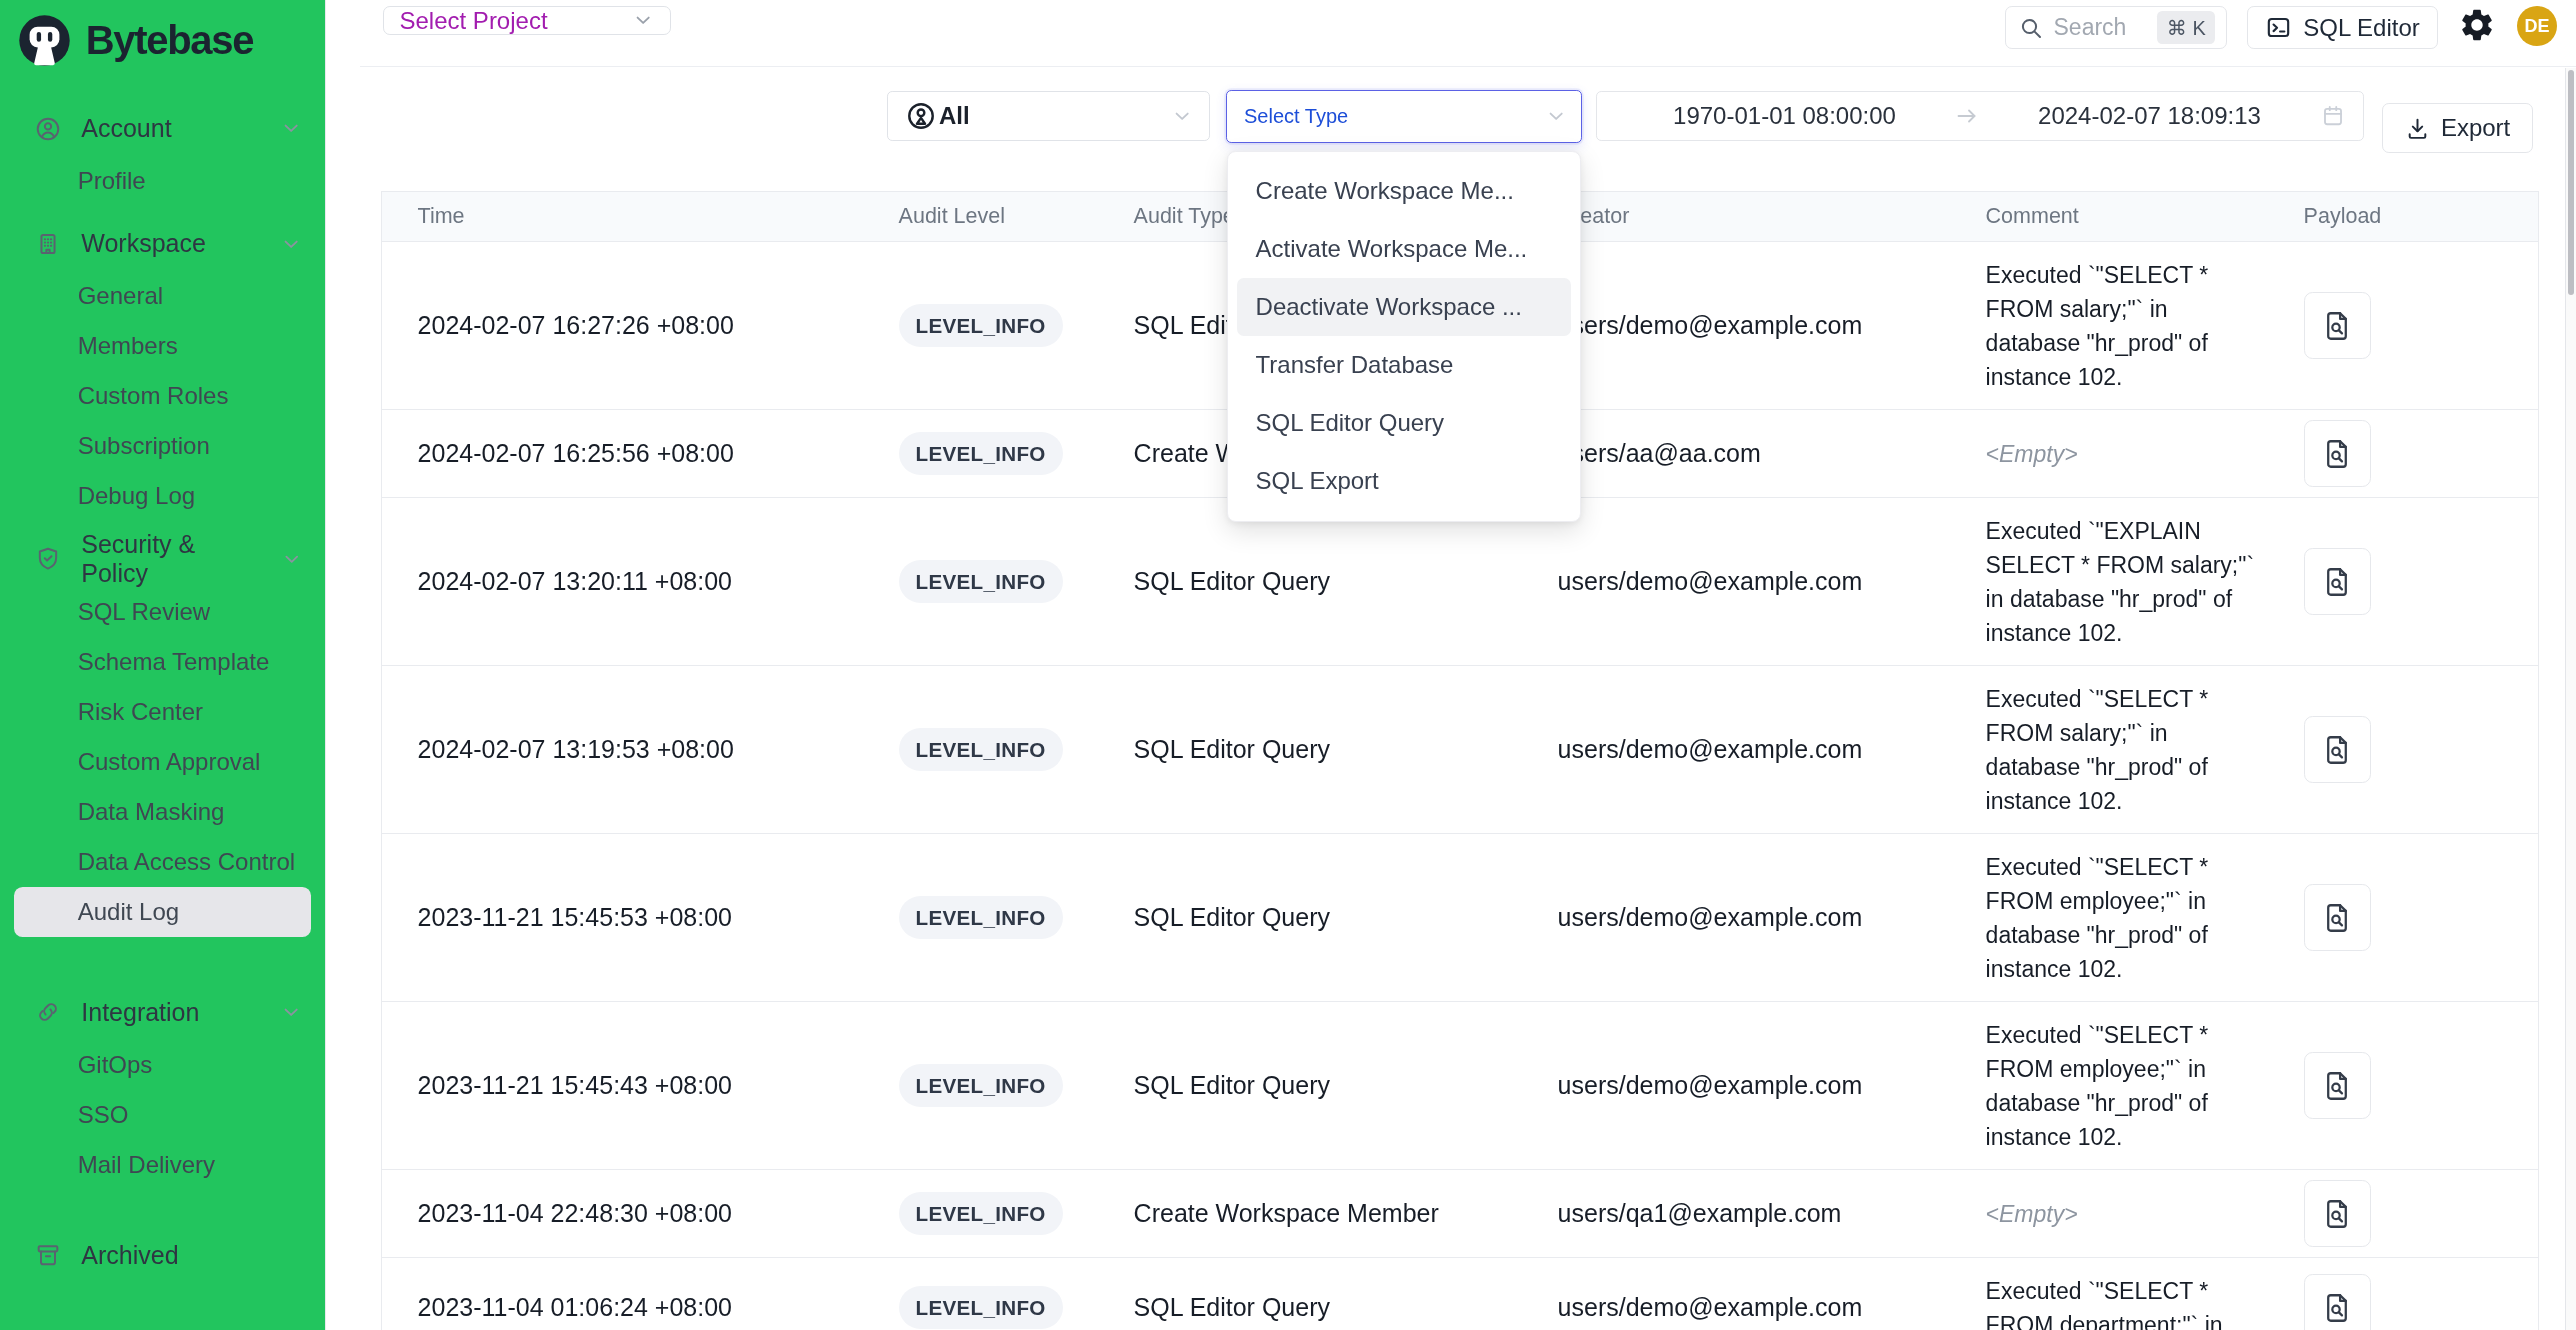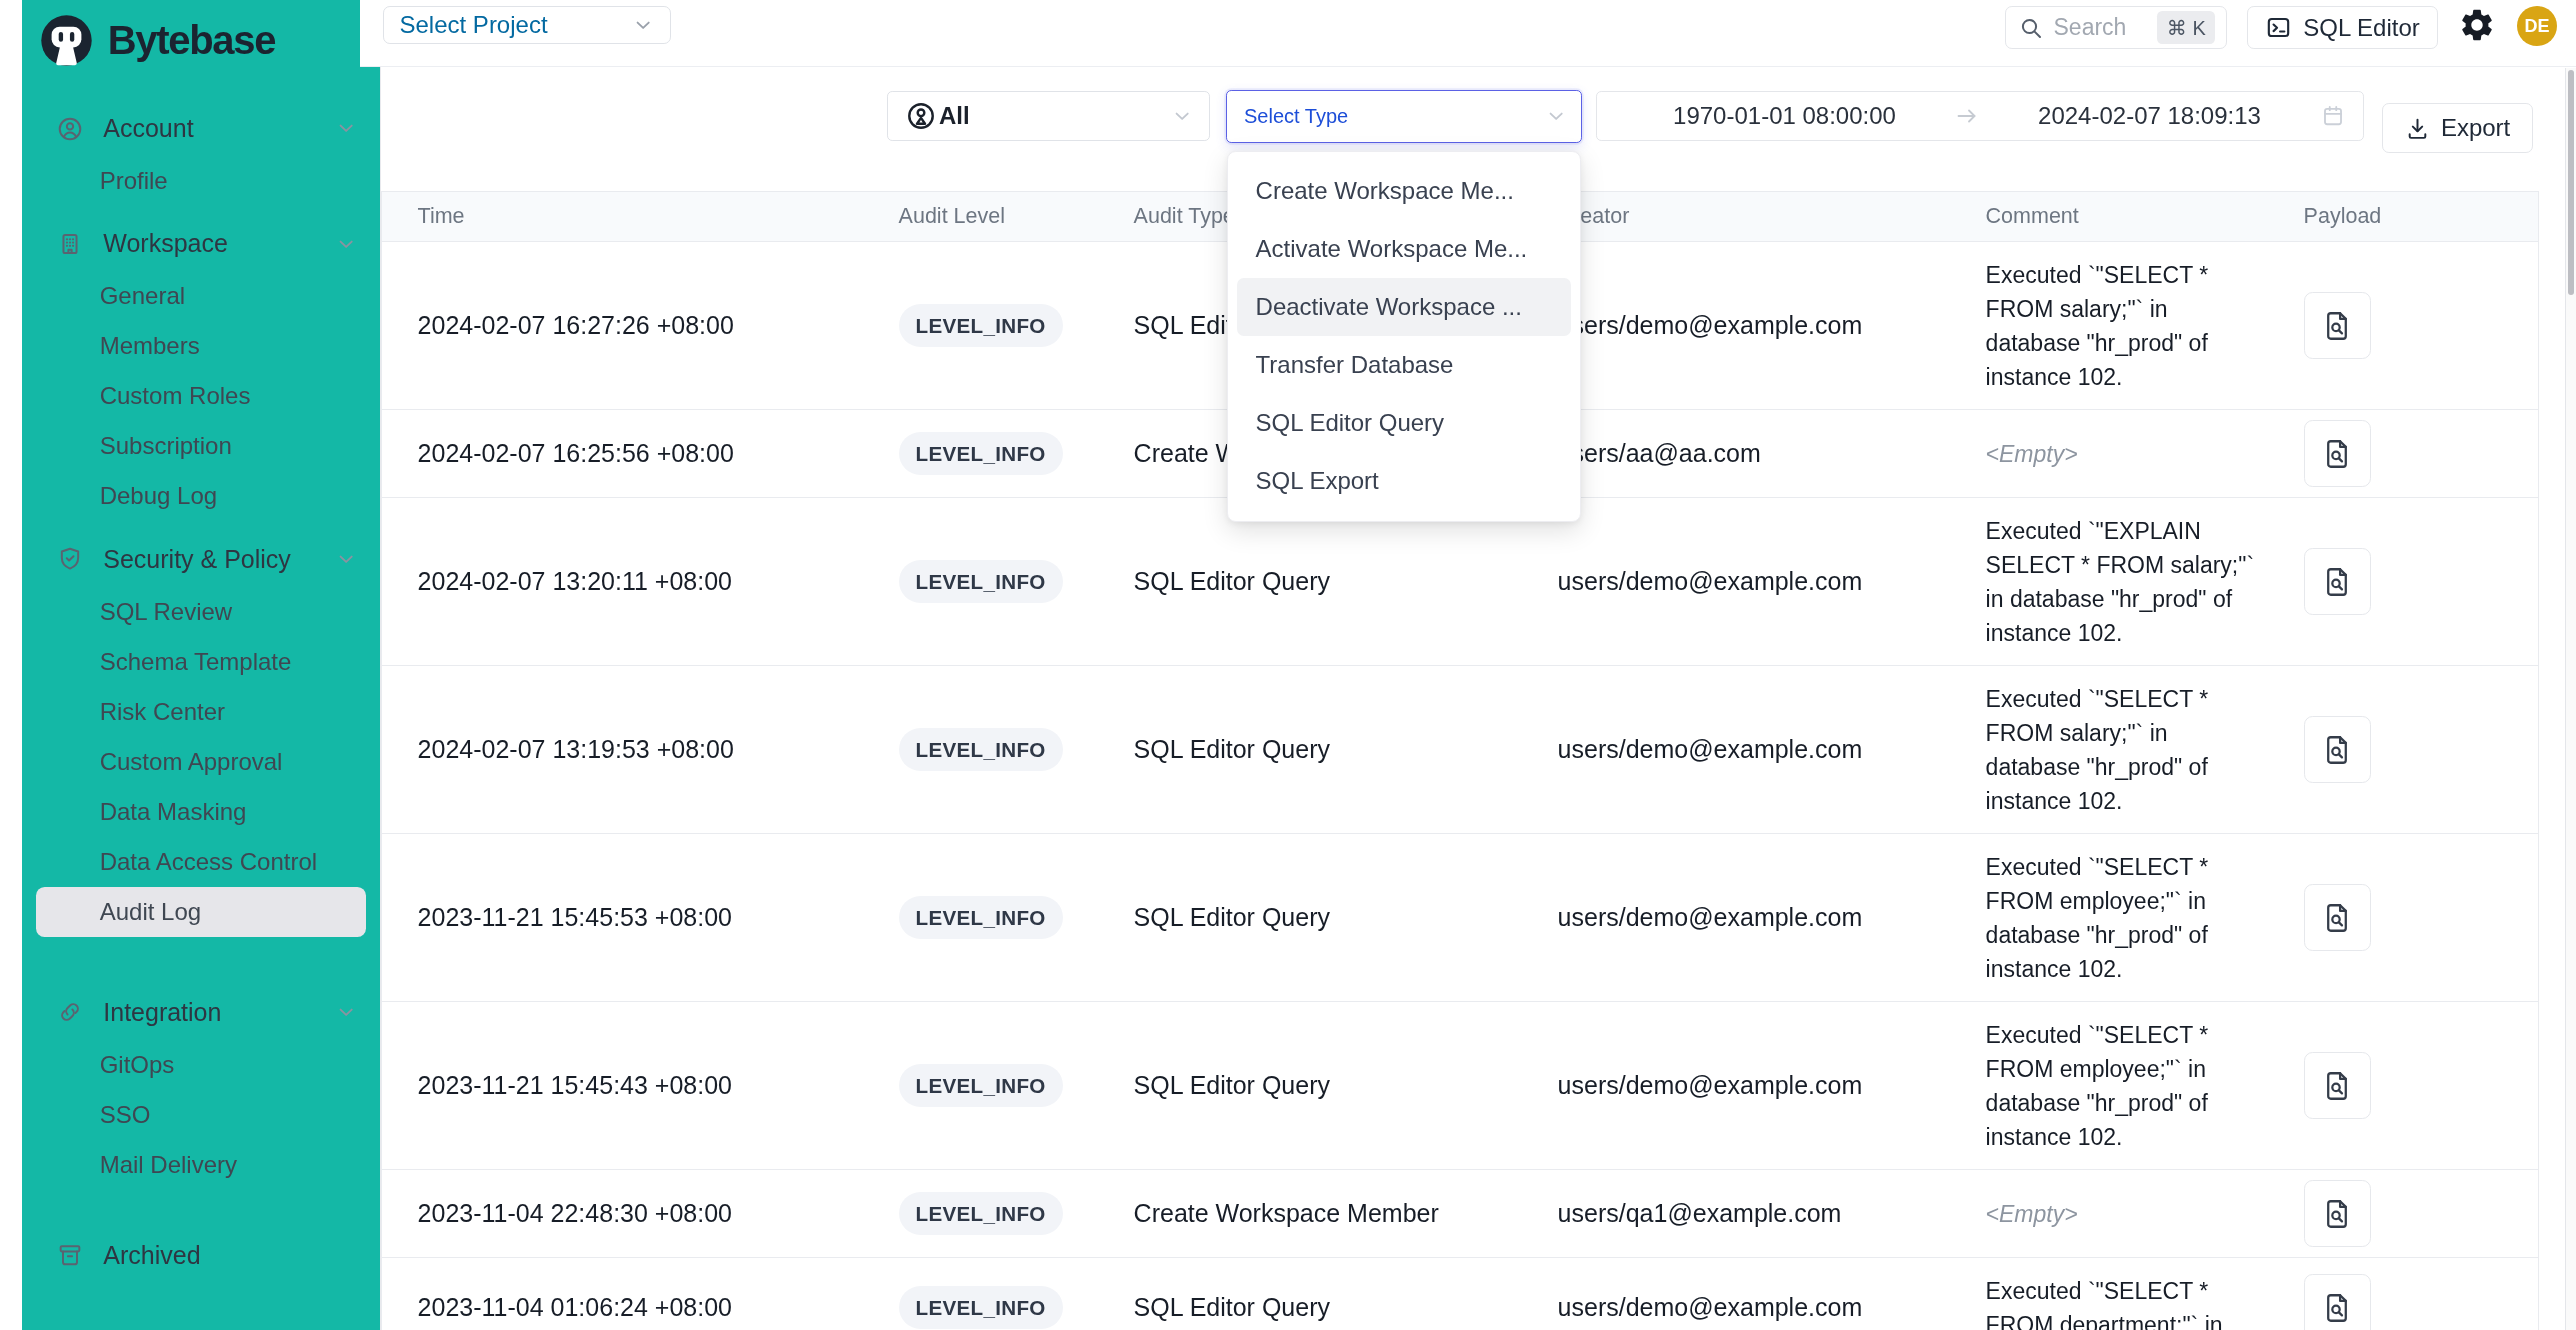--- a/index.html
+++ b/index.html
@@ -5,39 +5,39 @@
   * { margin:0; padding:0; box-sizing:border-box; }
   html,body { width:2576px; height:1330px; }
   body {
     position:relative; overflow:hidden; background:#ffffff;
     font-family:"Liberation Sans","DejaVu Sans",sans-serif; color:#141a23;
     -webkit-font-smoothing:antialiased;
   }
   svg { display:block; }
 
   
-  .sidebar { position:absolute; left:0; top:0; bottom:0; width:359px;
-    background:#14b8a6; border-right:0.9px solid #e8e9ed; z-index:10;margin-left:22px; }
+  .sidebar { position:absolute; left:0; top:0; bottom:0; width:326px;
+    background:#22c55e; border-right:0.9px solid #e8e9ed; z-index:10; }
   .logo-row { display:flex; align-items:center; gap:13.7px; padding:8.6px 0 0 17px; height:72px; }
   .logo-text { font-size:40px; font-weight:800; color:#1b2430; letter-spacing:-1.3px; }
   .nav { position:absolute; top:101px; left:13.7px; right:13.7px; }
   .nav-header { height:55px; display:flex; align-items:center; gap:19px;
     padding:0 8.6px 0 20.6px; font-size:25px; font-weight:500; color:#2e3642; cursor:pointer; }
   .nav-header .hicon { width:28px; height:28px; color:#5a6370; flex:none; }
   .nav-header .chev { margin-left:auto; width:22.3px; height:22.3px; color:#8b93a0; }
   .nav-sub { height:50px; display:flex; align-items:center; padding-left:64px;
     font-size:24px; color:#3f4752; border-radius:8.6px; cursor:pointer; }
   .nav-sub.active { background:#e6e6ea; }
 
   
   .topbar { position:absolute; left:360px; right:0; top:0; height:67px;
     background:#fff; border-bottom:0.9px solid #eceef2; z-index:20; }
-  .select-project { position:absolute; left:23px; top:6px; width:288px; height:38px;
+  .select-project { position:absolute; left:23px; top:6px; width:288px; height:29px;
     border:0.9px solid #e0e3e8; border-radius:6.9px; display:flex; align-items:center;
-    padding:0 15.5px; color:#0369a1; font-size:24px; background:#fff; cursor:pointer;gap:20px; }
+    padding:0 15.5px; color:#a21caf; font-size:24px; background:#fff; cursor:pointer;gap:20px; }
   .select-project .chev { margin-left:auto; width:22.3px; height:22.3px; color:#9aa1ab; }
   .topbar-right { position:absolute; right:19px; top:6px; height:43px;
     display:flex; align-items:flex-start; gap:20.6px; }
   .search-box { width:222px; height:43px; border:0.9px solid #e4e6ea; border-radius:6.9px;
     display:flex; align-items:center; gap:10.3px; padding:0 10.3px 0 13.7px; cursor:text; background:#fff; }
   .search-box .sicon { width:24px; height:24px; color:#555e6b; flex:none; }
   .search-box .ph { color:#a2a8b1; font-size:23px; }
   .search-box .kbd { margin-left:auto; background:#ebecef; border-radius:5.2px;
     padding:4.3px 9.5px; font-size:20px; color:#4b5563; white-space:nowrap; }
   .sql-editor-btn { height:43px; border:0.9px solid #e4e6ea; border-radius:6.9px;

